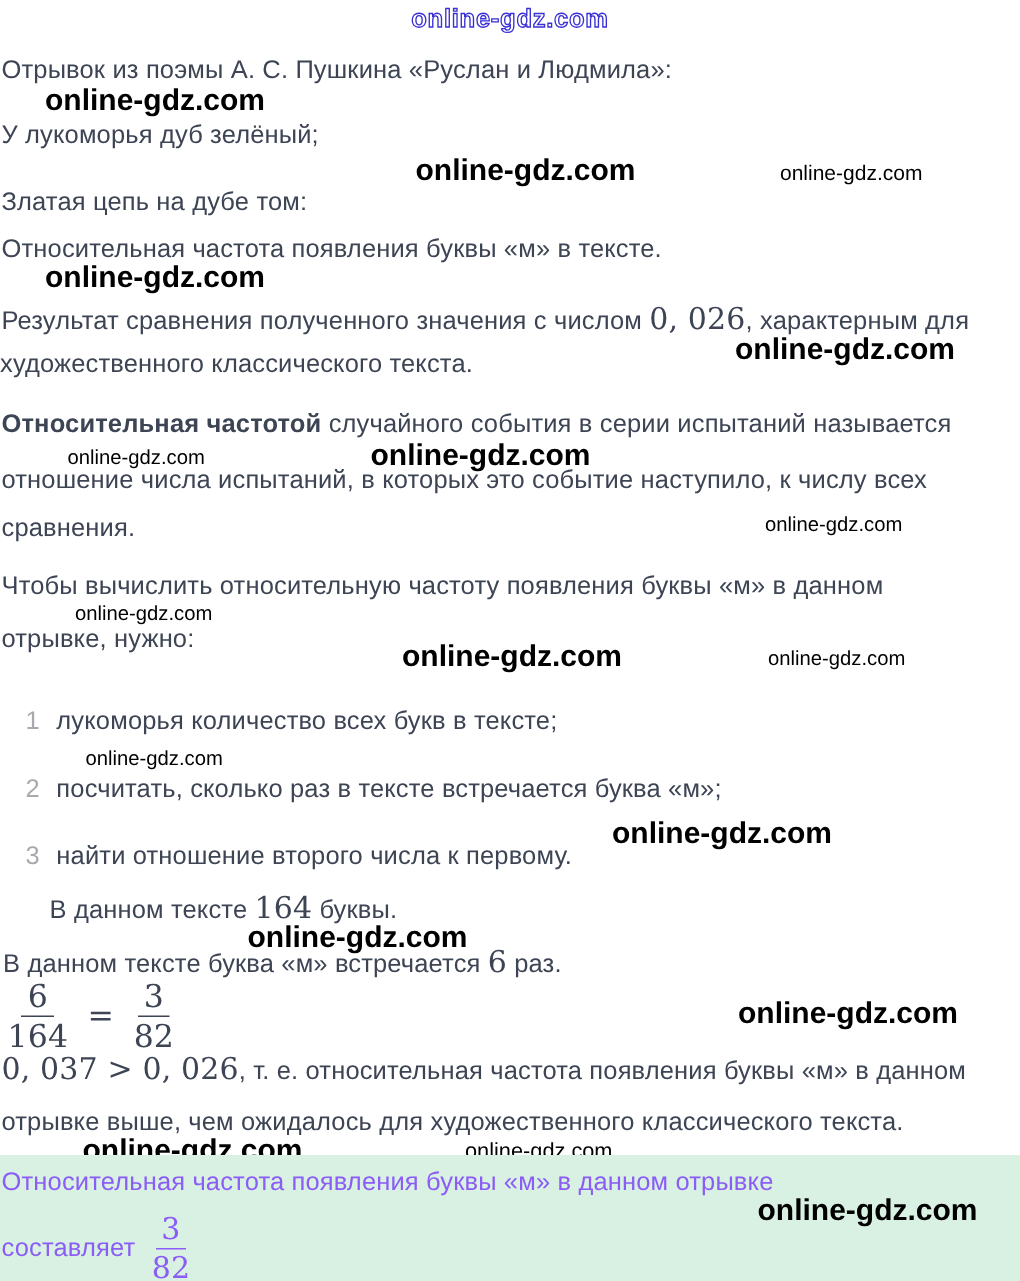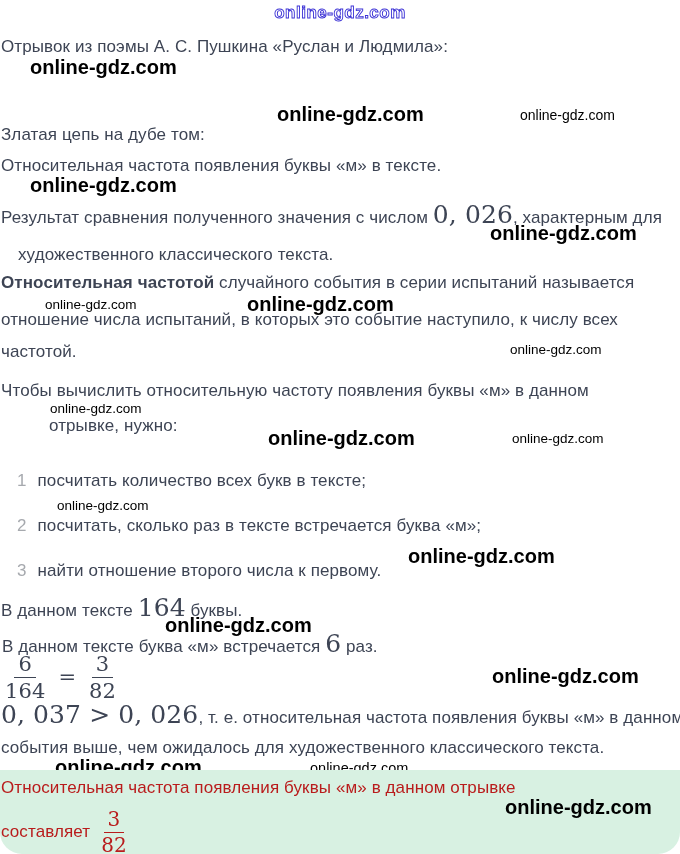--- a/index.html
+++ b/index.html
@@ -1,111 +1,112 @@
 <!DOCTYPE html>
 <html><head>
 <meta charset="utf-8">
 <style>
   html,body { margin:0; padding:0; background:#ffffff; }
   .page {
     position:relative; width:680px; height:854px; overflow:hidden;
-    background:#ffffff; font-family:"Liberation Sans", sans-serif;border-radius:22px;
+    background:#ffffff; font-family:"Liberation Sans", sans-serif;
   }
   .txt {
     position:absolute; white-space:nowrap; color:#3d4454;
     font-size:17px; line-height:1.2; letter-spacing:0.1px;
   }
   .bold { font-weight:700; }
   
   .wm { position:absolute; white-space:nowrap; color:#000000; font-family:"Liberation Sans", sans-serif; }
   .wm-lg { font-size:20px; font-weight:700; }
   .wm-md { font-size:19px; font-weight:700; }
   .wm-sm { font-size:13.5px; font-weight:400; }
   .wm-outline { font-size:17px; font-weight:700; color:#3a30d5; letter-spacing:0.5px; }
   @supports (-webkit-text-stroke: 1px blue) {
     .wm-outline { color:#ffffff; -webkit-text-stroke:0.9px #3a30d5; }
   }
   
-  .math { font-family:"DejaVu Serif", serif; font-size:25px; line-height:1; }
+  .math { font-family:"DejaVu Serif", serif; font-size:20px; line-height:1; }
   .math-row { display:flex; align-items:center; gap:9px; font-family:"DejaVu Serif", serif; }
   .frac { display:inline-flex; flex-direction:column; align-items:center; font-family:"DejaVu Serif", serif; }
   .frac .fnum { padding:0 4px 1px 4px; border-bottom:1.4px solid currentColor; line-height:1.15; }
   .frac .fden { padding:1px 4px 0 4px; line-height:1.15; }
   
   .step { display:flex; gap:11px; }
   .step .num { color:#a6a9ae; }
   
   .answer-box { position:absolute; left:0; top:770px; width:680px; height:84px; background:#d8f1e2; }
-  .answer-text { color:#b91c1c; }
+  .answer-text { color:#8b5cf6; }
   .ans-row { display:flex; align-items:center; }
   .ans-row .frac { font-size:20px; }
 </style>
 </head>
 <body>
 
 <div class="page">
 
   <div class="wm wm-outline" style="left:50%; top:3px; transform:translateX(-50%);">online-gdz.com</div>
 
   <div class="txt" style="left:1px; top:37px;">Отрывок из поэмы А. С. Пушкина «Руслан и Людмила»:</div>
 
   <div class="wm wm-lg" style="left:30px; top:56px;">online-gdz.com</div>
 
+  <div class="txt" style="left:1px; top:80px;">У лукоморья дуб зелёный;</div>
 
   <div class="wm wm-lg" style="left:277px; top:103px;">online-gdz.com</div>
   <div class="wm wm-sm" style="left:520px; top:107px; font-size:14px;">online-gdz.com</div>
 
   <div class="txt" style="left:1px; top:125px;">Златая цепь на дубе том:</div>
 
   <div class="txt" style="left:1px; top:156px;">Относительная частота появления буквы «м» в тексте.</div>
 
   <div class="wm wm-lg" style="left:30px; top:174px;">online-gdz.com</div>
 
   <div class="txt" style="left:1px; top:202px;">
     <span>Результат сравнения полученного значения с числом </span><span class="math">0, 026</span><span>, характерным для</span>
   </div>
 
   <div class="wm wm-md" style="left:490px; top:222px; font-size:20px;">online-gdz.com</div>
 
-  <div class="txt" style="left:18px; top:233px;margin-top:12px;">художественного классического текста.</div>
+  <div class="txt" style="left:0; top:233px;">художественного классического текста.</div>
 
   <div class="txt" style="left:1px; top:273px;">
     <span class="bold">Относительная частотой</span><span> случайного события в серии испытаний называется</span>
   </div>
 
   <div class="wm wm-sm" style="left:45px; top:297px;">online-gdz.com</div>
   <div class="wm wm-lg" style="left:247px; top:293px;">online-gdz.com</div>
 
   <div class="txt" style="left:1px; top:310px;">отношение числа испытаний, в которых это событие наступило, к числу всех</div>
 
-  <div class="txt" style="left:1px; top:342px;">частотой.</div>
+  <div class="txt" style="left:1px; top:342px;">сравнения.</div>
   <div class="wm wm-sm" style="left:510px; top:342px;">online-gdz.com</div>
 
   <div class="txt" style="left:1px; top:381px;">Чтобы вычислить относительную частоту появления буквы «м» в данном</div>
   <div class="wm wm-sm" style="left:50px; top:401px;">online-gdz.com</div>
-  <div class="txt" style="left:13px; top:416px;padding-left:36px;">отрывке, нужно:</div>
+  <div class="txt" style="left:1px; top:416px;">отрывке, нужно:</div>
   <div class="wm wm-lg" style="left:268px; top:427px;">online-gdz.com</div>
   <div class="wm wm-sm" style="left:512px; top:431px;">online-gdz.com</div>
 
   <div class="txt step" style="left:17px; top:471px;">
     <span class="num">1</span>
-    <span>посчитать количество всех букв в тексте;</span>
+    <span>лукоморья количество всех букв в тексте;</span>
   </div>
   <div class="wm wm-sm" style="left:57px; top:498px;">online-gdz.com</div>
   <div class="txt step" style="left:17px; top:516px;">
     <span class="num">2</span>
     <span>посчитать, сколько раз в тексте встречается буква «м»;</span>
   </div>
   <div class="wm wm-lg" style="left:408px; top:545px;">online-gdz.com</div>
   <div class="txt step" style="left:17px; top:561px;">
     <span class="num">3</span>
     <span>найти отношение второго числа к первому.</span>
   </div>
 
-  <div class="txt" style="left:1px; top:595px;">
+  <div class="txt" style="left:1px; top:595px;padding-left:32px;">
     <span>В данном тексте </span><span class="math">164</span><span> буквы.</span>
   </div>
   <div class="wm wm-lg" style="left:165px; top:614px;">online-gdz.com</div>
   <div class="txt" style="left:2px; top:631px;">
     <span>В данном тексте буква «м» встречается </span><span class="math">6</span><span> раз.</span>
   </div>
 
   <div class="txt math-row" style="left:1px; top:652px; font-size:21px;">
     <span class="frac">
       <span class="fnum">6</span>
@@ -115,21 +116,21 @@
     <span class="frac">
       <span class="fnum">3</span>
       <span class="fden">82</span>
     </span>
   </div>
   <div class="wm wm-md" style="left:492px; top:665px; font-size:20px;">online-gdz.com</div>
 
   <div class="txt" style="left:1px; top:702px;">
     <span class="math">0, 037 &gt; 0, 026</span><span>, т. е. относительная частота появления буквы «м» в данном</span>
   </div>
-  <div class="txt" style="left:1px; top:738px;">события выше, чем ожидалось для художественного классического текста.</div>
+  <div class="txt" style="left:1px; top:738px;">отрывке выше, чем ожидалось для художественного классического текста.</div>
 
   <div class="wm wm-lg" style="left:55px; top:756px;">online-gdz.com</div>
   <div class="wm wm-sm" style="left:310px; top:760px; font-size:14.5px;">online-gdz.com</div>
 
   <div class="answer-box"></div>
 
   <div class="txt answer-text" style="left:1px; top:778px;">Относительная частота появления буквы «м» в данном отрывке</div>
 
   <div class="wm wm-md" style="left:505px; top:796px; font-size:20px;">online-gdz.com</div>
 

